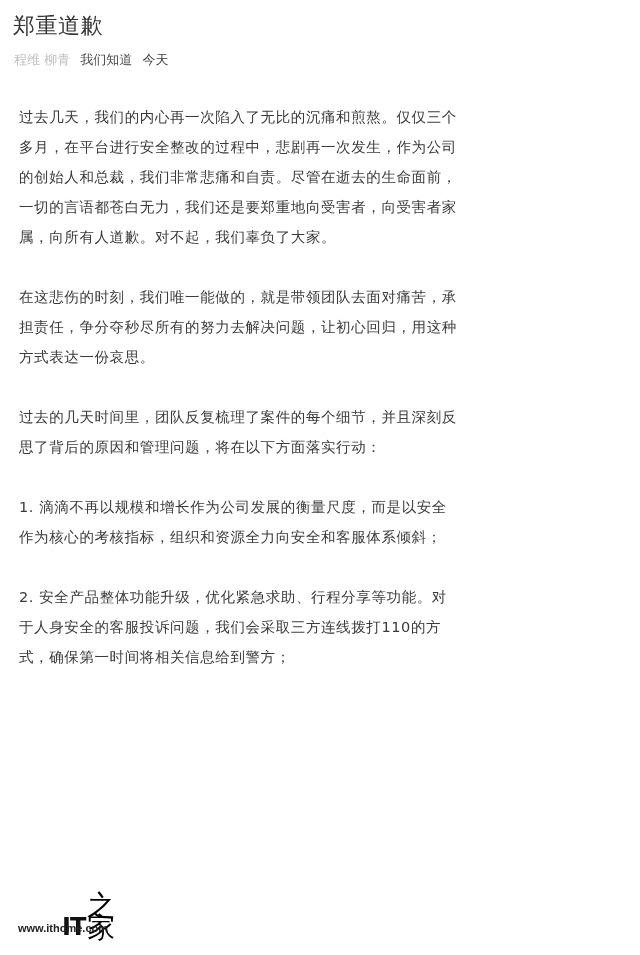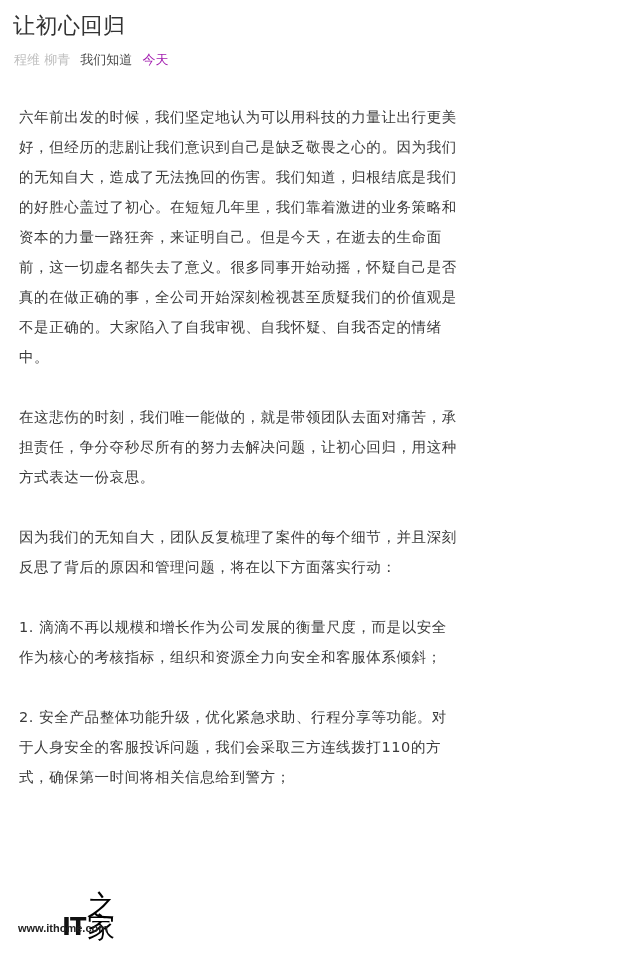--- a/index.html
+++ b/index.html
@@ -36,21 +36,21 @@
       position: absolute;
       left: 14px;
       top: 51px;
       font-size: 13px;
       line-height: 18px;
       white-space: nowrap;
     }
     .meta span { margin-right: 6px; text-align: right; }
     .meta .author { color: #c0c0c0; }
     .meta .account { color: #576b95; color: #4a4a4a; }
-    .meta .date { color: #a21caf; font-family: Liberation Serif, serif; }
+    .meta .date { color: #404040; font-family: Liberation Serif, serif; }
     .content {
       position: absolute;
       left: 19px;
       top: 102px;
       width: 440px;
       font-size: 14.5px;
       line-height: 30px;
       color: #3a3a3a;
     }
     .content p {
@@ -96,32 +96,32 @@
       font-size: 11px;
       font-weight: bold;
       color: #222;
       white-space: nowrap;
     }
   </style>
 </head>
 <body>
 
 <div class="article">
-  <h1 class="title">让初心回归</h1>
+  <h1 class="title">郑重道歉</h1>
 
   <div class="meta">
     <span class="author">程维 柳青</span>
     <span class="account">我们知道</span>
     <span class="date">今天</span>
   </div>
 
   <div class="content">
-    <p>六年前出发的时候，我们坚定地认为可以用科技的力量让出行更美好，但经历的悲剧让我们意识到自己是缺乏敬畏之心的。因为我们的无知自大，造成了无法挽回的伤害。我们知道，归根结底是我们的好胜心盖过了初心。在短短几年里，我们靠着激进的业务策略和资本的力量一路狂奔，来证明自己。但是今天，在逝去的生命面前，这一切虚名都失去了意义。很多同事开始动摇，怀疑自己是否真的在做正确的事，全公司开始深刻检视甚至质疑我们的价值观是不是正确的。大家陷入了自我审视、自我怀疑、自我否定的情绪中。</p>
+    <p>过去几天，我们的内心再一次陷入了无比的沉痛和煎熬。仅仅三个多月，在平台进行安全整改的过程中，悲剧再一次发生，作为公司的创始人和总裁，我们非常悲痛和自责。尽管在逝去的生命面前，一切的言语都苍白无力，我们还是要郑重地向受害者，向受害者家属，向所有人道歉。对不起，我们辜负了大家。</p>
     <p>在这悲伤的时刻，我们唯一能做的，就是带领团队去面对痛苦，承担责任，争分夺秒尽所有的努力去解决问题，让初心回归，用这种方式表达一份哀思。</p>
-    <p>因为我们的无知自大，团队反复梳理了案件的每个细节，并且深刻反思了背后的原因和管理问题，将在以下方面落实行动：</p>
+    <p>过去的几天时间里，团队反复梳理了案件的每个细节，并且深刻反思了背后的原因和管理问题，将在以下方面落实行动：</p>
     <p>1. 滴滴不再以规模和增长作为公司发展的衡量尺度，而是以安全作为核心的考核指标，组织和资源全力向安全和客服体系倾斜；</p>
     <p>2. 安全产品整体功能升级，优化紧急求助、行程分享等功能。对于人身安全的客服投诉问题，我们会采取三方连线拨打110的方式，确保第一时间将相关信息给到警方；</p>
 
   </div>
 </div>
 
 <div class="watermark">
   <div class="wm-logo">
     <span class="wm-it">IT</span>
     <span class="wm-glyph">之家</span>

